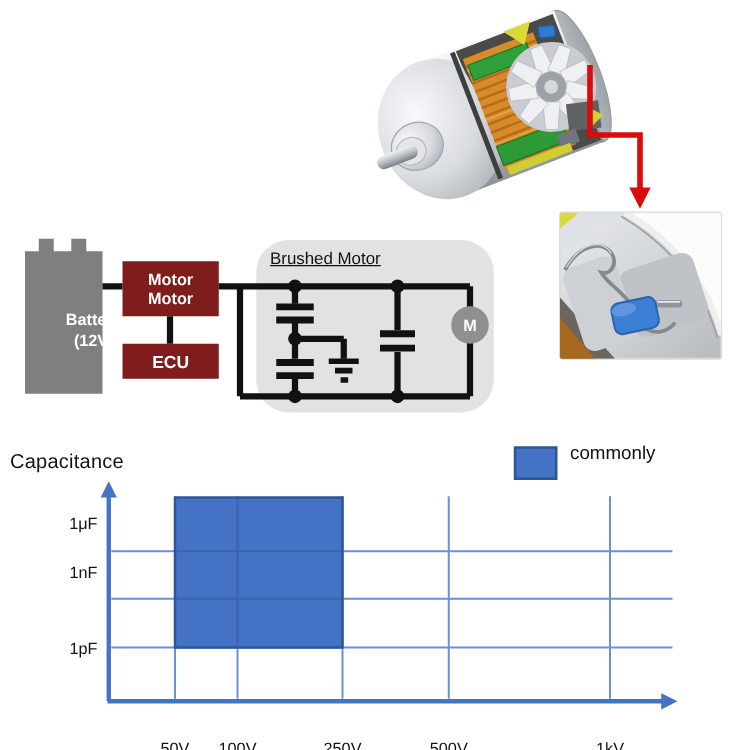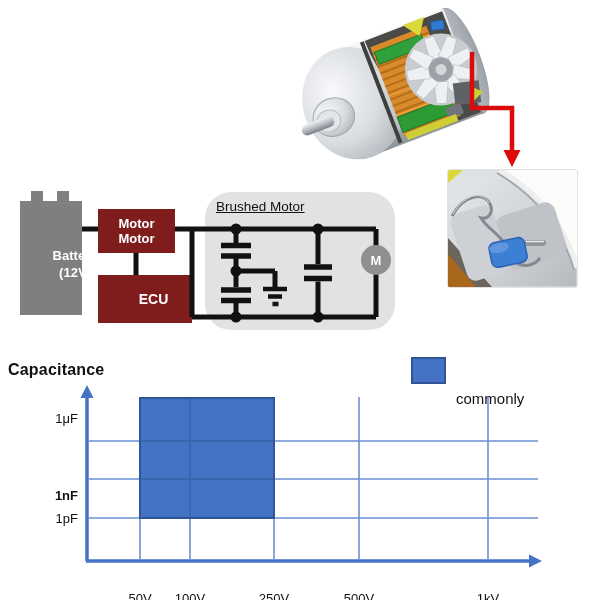--- a/index.html
+++ b/index.html
@@ -10,38 +10,38 @@
   .battery{left:20px;top:201px;width:62px;height:114px;background:#7F7F7F;color:#fff;
            display:flex;flex-direction:column;align-items:center;justify-content:center;
            padding-top:12px;box-sizing:border-box;z-index:1;}
   .battery span{font-weight:bold;font-size:13px;line-height:17px;padding-left:48px;}
   .terminal{top:191px;width:12px;height:11px;background:#7F7F7F;z-index:1;}
   .t1{left:31px;} .t2{left:57px;}
   .blackbox{background:#7f1d1d;color:#fff;display:flex;flex-direction:column;align-items:center;
             justify-content:center;text-align:center;z-index:1;}
   .driver{left:98px;top:209px;width:77px;height:44px;}
   .driver span{font-weight:bold;font-size:13px;line-height:15px;}
-  .ecu{left:98px;top:275px;width:77px;height:48px;font-weight:bold;font-size:14px;padding-left:17px;}
+  .ecu{left:98px;top:275px;width:77px;height:28px;font-weight:bold;font-size:14px;}
   .bm-panel{left:205px;top:192px;width:190px;height:138px;background:#E2E2E2;border-radius:26px;z-index:0;}
   .bm-title{left:216px;top:199px;font-size:13.5px;font-weight:normal;text-decoration:underline;z-index:3;}
   .m-circle{left:361px;top:245px;width:30px;height:30px;border-radius:50%;background:#8F8F8F;
             color:#fff;font-weight:bold;font-size:13px;display:flex;align-items:center;
             justify-content:center;z-index:3;}
   
   .art{position:absolute;left:0;top:0;z-index:2;pointer-events:none;}
   
-  .chart-title{left:8px;top:361px;font-size:16px;font-weight:700;letter-spacing:.2px;z-index:3;}
+  .chart-title{left:8px;top:361px;font-size:16px;font-weight:400;letter-spacing:.2px;z-index:3;}
   .ylab{width:44px;text-align:right;font-size:13px;z-index:3;}
-  .yl0{left:34px;top:411px;} .yl1{left:34px;top:488px;font-weight:bold;} .yl2{left:34px;top:511px;}
+  .yl0{left:34px;top:411px;} .yl1{left:34px;top:450px;} .yl2{left:34px;top:511px;}
   .xlab{width:64px;text-align:center;font-size:13px;z-index:3;margin-top:25px;}
   .xl0{left:108px;top:566px;} .xl1{left:158px;top:566px;} .xl2{left:242px;top:566px;}
   .xl3{left:327px;top:566px;} .xl4{left:456px;top:566px;}
   .axis-label{left:542px;top:558px;font-size:15px;line-height:16px;z-index:3;}
   .legend-text{left:456px;top:355px;font-size:15px;line-height:15.5px;z-index:3;}
-  .axis-label span,.legend-text span{display:block;margin-top:36px;}
+  .axis-label span,.legend-text span{display:block;}
 </style>
 </head>
 <body>
 
 <div class="stage">
 
   <div class="abs bm-panel"></div>
 
   <div class="abs terminal t1"></div>
   <div class="abs terminal t2"></div>

